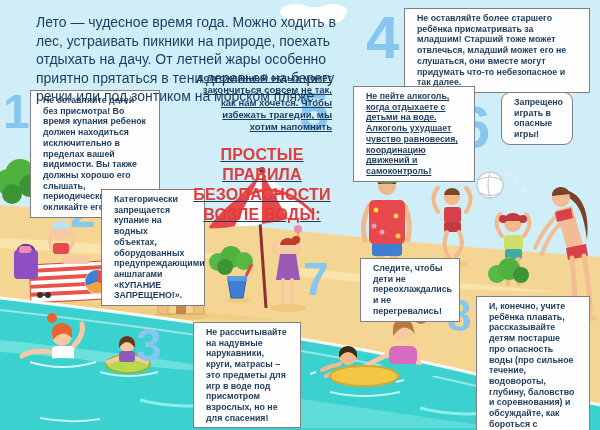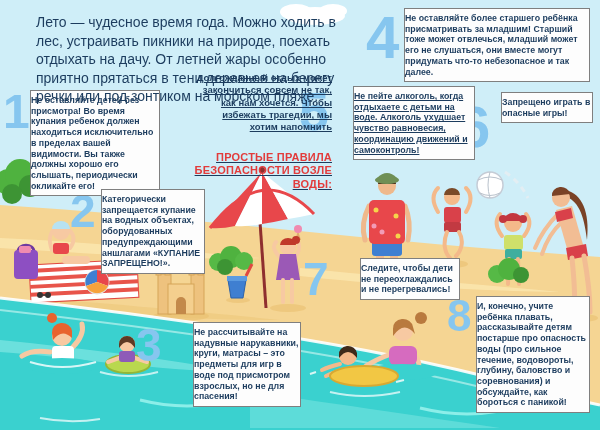--- a/index.html
+++ b/index.html
@@ -10,29 +10,30 @@
   .scene{position:absolute;left:0;top:0;z-index:0;}
   .intro{
     position:absolute;left:36px;top:13px;width:302px;z-index:3;
     color:#1c3c5e;font-size:14px;line-height:1.33;font-weight:normal;
   }
   .lead{
     position:absolute;left:192px;top:72px;width:140px;z-index:3;
     text-align:right;color:#1c3c5e;font-size:9.5px;line-height:1.3;font-weight:bold;text-decoration:underline;
   }
   .lead .headline{
-    display:block;margin-top:17px;color:#e23b3b;font-size:11px;line-height:1.25;
+    display:block;margin-top:11px;color:#e23b3b;font-size:16px;line-height:1.25;
     letter-spacing:.2px;
+    text-align:center;
   }
   .rule-num{
     position:absolute;z-index:1;color:#86c6ef;font-weight:bold;line-height:1;
   }
   .rule-box{
     position:absolute;z-index:2;box-sizing:border-box;
-    background:#fdfdfd;border:1px solid #7f7f7f;padding:4px 0;
+    background:#fdfdfd;border:1px solid #7f7f7f;padding:4px 12px;
     color:#1c3c5e;font-size:8.8px;line-height:1.22;font-weight:bold;
   }
   .rule-box .emph{font-weight:bold;margin-top:48px;}
 </style>
 </head>
 <body>
 
 <div class="poster">
 
   <svg class="scene" width="600" height="430" viewBox="0 0 600 430">
@@ -280,21 +281,21 @@
   </div>
   <div class="rule-box" style="left:161px;top:322px;width:108px;margin-left:32px;">
     <span>Не рассчитывайте на надувные нарукавники, круги, матрасы – это предметы для игр в воде под присмотром взрослых, но не для спасения!</span>
   </div>
   <div class="rule-box" style="left:404px;top:8px;width:186px;">
     <span>Не оставляйте более старшего ребёнка присматривать за младшим! Старший тоже может отвлечься, младший может его не слушаться, они вместе могут придумать что-то небезопасное и так далее.</span>
   </div>
   <div class="rule-box" style="left:353px;top:86px;width:122px;text-decoration:underline;">
     <span>Не пейте алкоголь, когда отдыхаете с детьми на воде. Алкоголь ухудшает чувство равновесия, координацию движений и самоконтроль!</span>
   </div>
-  <div class="rule-box" style="left:501px;top:92px;width:92px;">
+  <div class="rule-box" style="left:501px;top:92px;width:72px;border-radius:9px;">
     <span>Запрещено играть в опасные игры!</span>
   </div>
   <div class="rule-box" style="left:328px;top:258px;width:100px;margin-left:32px;">
     <span>Следите, чтобы дети не переохлаждались и не перегревались!</span>
   </div>
   <div class="rule-box" style="left:476px;top:296px;width:114px;">
     <span>И, конечно, учите ребёнка плавать, рассказывайте детям постарше про опасность воды (про сильное течение, водовороты, глубину, баловство и соревнования) и обсуждайте, как бороться с паникой!</span>
   </div>
 
 </div>

